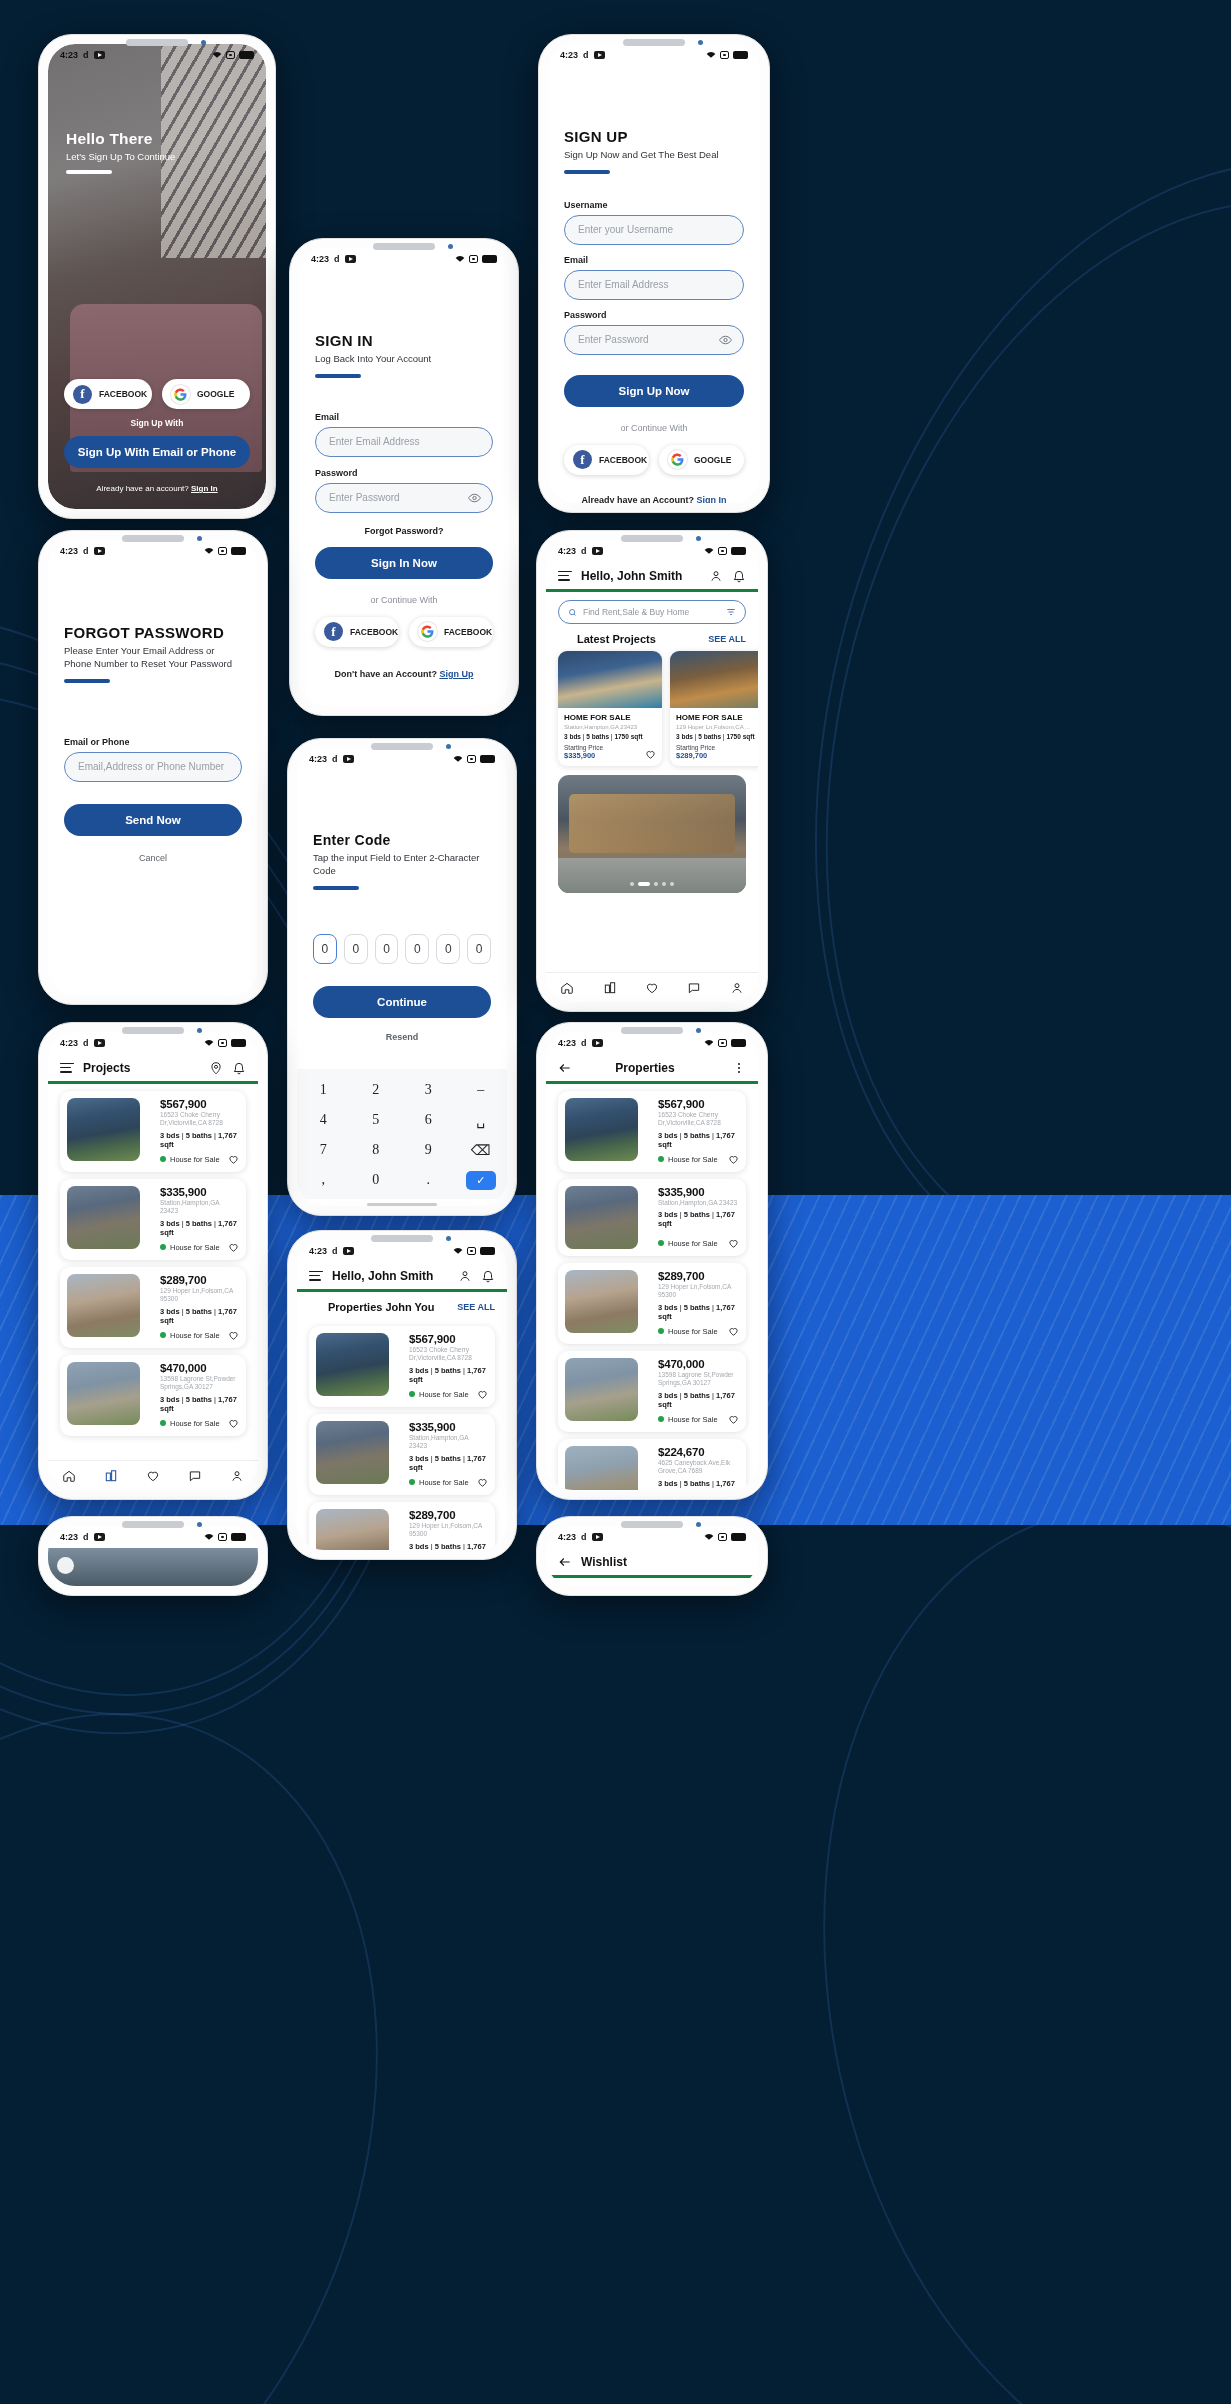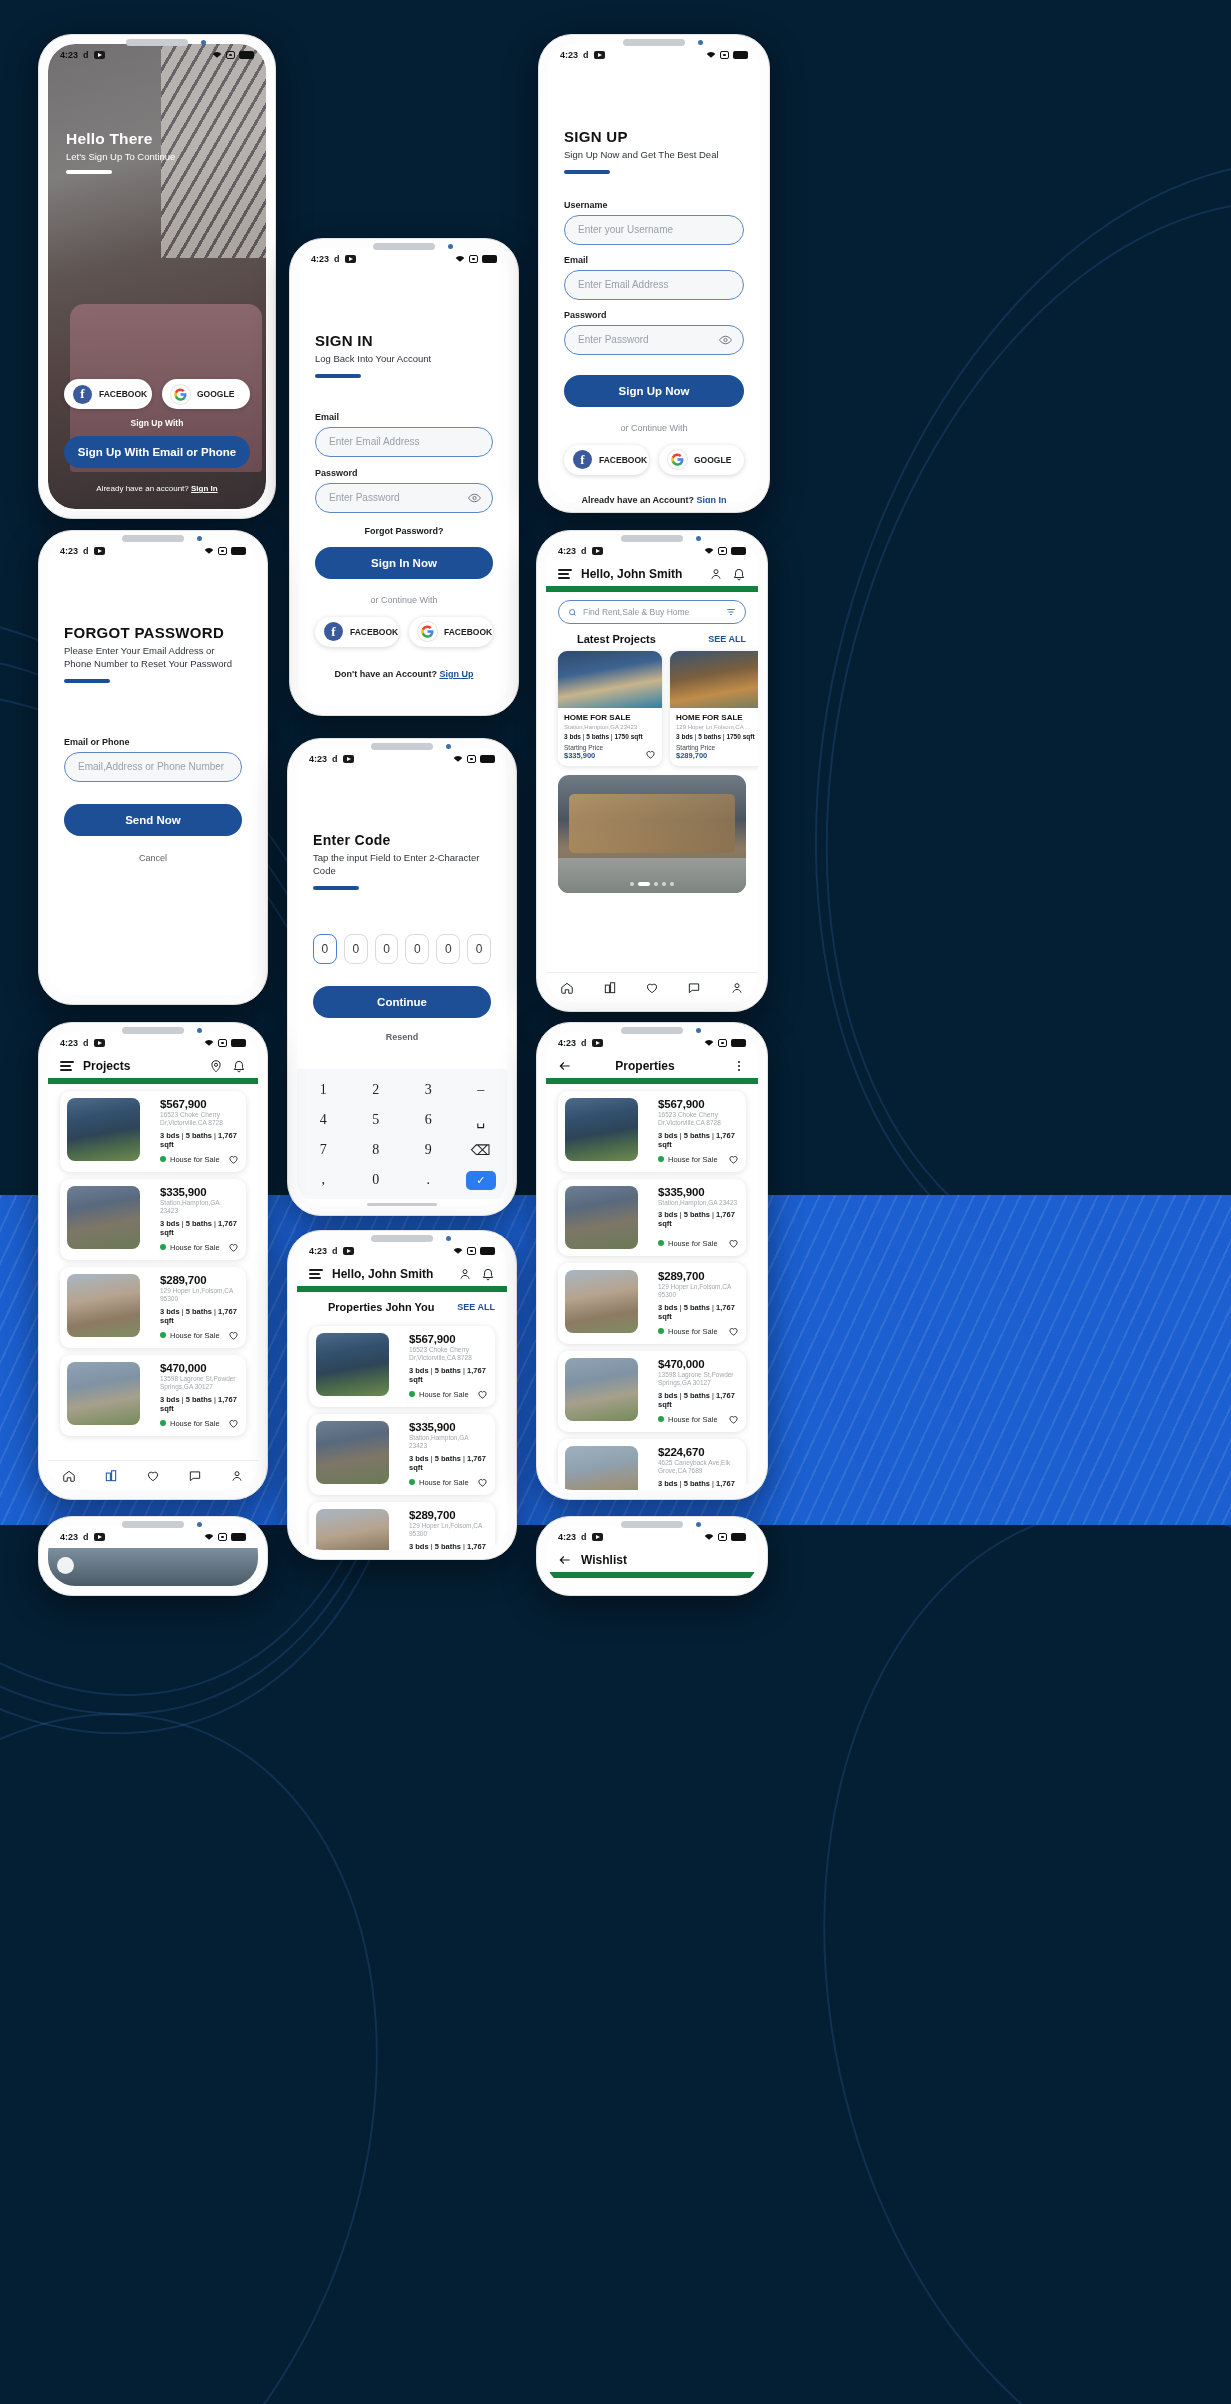--- a/index.html
+++ b/index.html
@@ -141,21 +141,21 @@
   #p9{ left:536px; top:1022px; width:232px; height:478px;}
   
   #p10{ left:38px; top:1516px; width:230px; height:80px;}
   #p11{ left:536px; top:1516px; width:232px; height:80px;}
 
   .pad{ padding:0 16px; }
 
   
   .appbar{
     height:30px; flex:0 0 30px; display:flex; align-items:center; gap:9px;
-    padding:0 12px; border-bottom:6px solid #15803d; background:#fff;
+    padding:0 12px; border-bottom:3px solid #15803d; background:#fff;
   }
   .appbar .t{ font-size:12px; font-weight:bold; color:#111; flex:1;}
   .appbar .ic{ width:14px; height:14px; }
   .burger{ width:14px;height:10px; display:flex;flex-direction:column;justify-content:space-between;}
   .burger i{ display:block; height:1.6px; background:#1b1c1f; border-radius:1px;}
   .burger i:nth-child(2){ width:76%;}
   .burger i:nth-child(3){ width:88%;}
 
   
   .searchbar{

